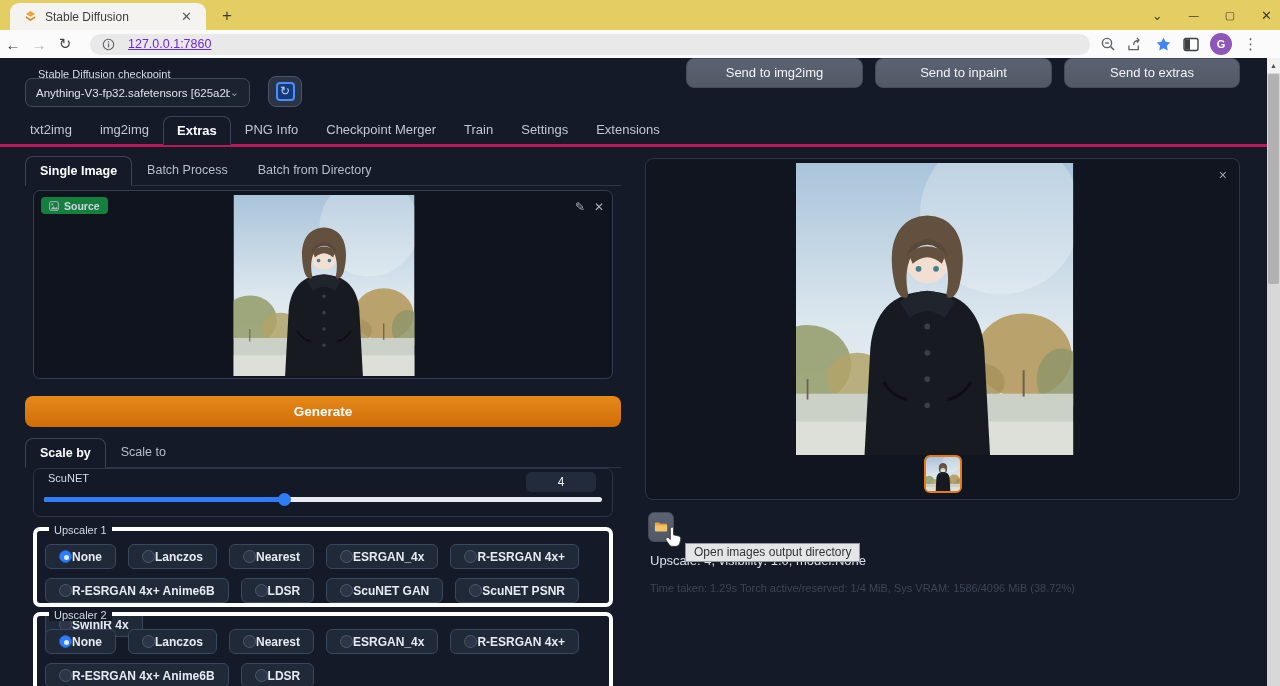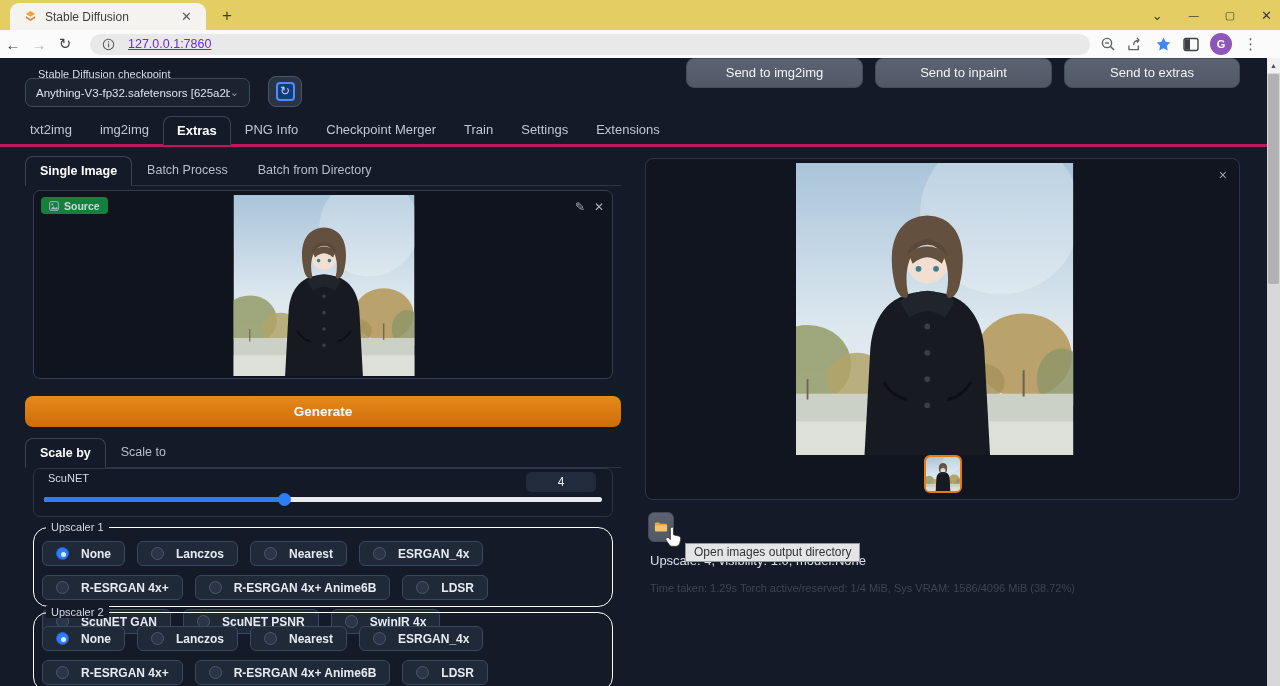--- a/index.html
+++ b/index.html
@@ -46,26 +46,26 @@
   .img-tools { position:absolute; right:8px; top:9px; display:flex; gap:9px; color:#a9b2bf; font-size:12px; }
   .src-img { position:absolute; left:199px; top:4px; width:182px; height:181px; }
   .generate { position:absolute; left:0px; top:241px; width:596px; height:31px; border-radius:8px; background:linear-gradient(#e68a1b,#cf6c07); color:#fff; font-weight:bold; font-size:13.5px; text-align:center; line-height:31px; }
   .scalenav { position:absolute; left:0; top:284px; width:596px; height:29px; border-bottom:1px solid #2c3648; display:flex; align-items:flex-end; }
   .resize-panel { position:absolute; left:8px; top:313px; width:580px; height:49px; border:1px solid #2c3648; border-radius:7px; background:#11182455; }
   .resize-label { position:absolute; left:14px; top:3px; font-size:11px; color:#d6dde8; }
   .resize-value { position:absolute; right:16px; top:3px; width:70px; height:20px; background:#222b3b; border-radius:5px; font-size:12px; color:#eef2f7; text-align:center; line-height:20px; }
   .slider { position:absolute; left:10px; right:10px; top:28px; height:5px; background:#e8eaee; border-radius:3px; }
   .slider-fill { position:absolute; left:0; top:0; height:5px; width:43%; background:#2f7df6; border-radius:3px 0 0 3px; }
   .slider-handle { position:absolute; left:calc(43% - 6px); top:-4px; width:13px; height:13px; background:#2f7df6; border-radius:50%; }
-  .upgroup { position:absolute; left:8px; width:580px; border:1px solid #ffffff; border-radius:15px; }
+  .upgroup { position:absolute; left:8px; width:580px; border:4px solid #ffffff; border-radius:7px; }
   .upgroup.g1 { top:372px; height:80px; }
   .upgroup.g2 { top:457px; height:80px; }
   .uplegend { position:absolute; left:12px; top:-7px; background:#141a27; padding:0 5px; font-size:11px; color:#d2dae5; }
   .chips { display:flex; flex-wrap:wrap; gap:9px 12px; padding:13px 8px 0 8px; }
-  .chip { height:25px; display:flex; align-items:center; gap:12px; padding:9px 13px; background:#202938; border:1px solid #3a4761; border-radius:6px; font-size:12px; font-weight:bold; color:#e6ebf2;justify-content:flex-end; }
+  .chip { height:25px; display:flex; align-items:center; gap:0; padding:9px 13px; background:#202938; border:1px solid #3a4761; border-radius:6px; font-size:12px; font-weight:bold; color:#e6ebf2;justify-content:flex-end; }
   .radio { width:13px; height:13px; border-radius:50%; background:#2b3547; border:1.5px solid #4a586f; }
   .chip.sel .radio { background:#2f7df6; border-color:#1f5ecb; position:relative; }
   .chip.sel .radio::after { content:""; position:absolute; left:3.5px; top:3.5px; width:5px; height:5px; border-radius:50%; background:#dce9ff; }
 
   
   .gallery { position:absolute; left:645px; top:100px; width:595px; height:342px; border:1px solid #2c3648; border-radius:8px; background:#10151f; }
   .gal-close { position:absolute; right:12px; top:8px; color:#9aa4b2; font-size:14px; }
   .out-img { position:absolute; left:150px; top:4px; width:295px; height:292px; }
   .thumb { position:absolute; left:278px; top:296px; width:38px; height:38px; border:2px solid #e8790e; border-radius:6px; overflow:hidden; background:#0f141f; }
   .gbtn { position:absolute; height:30px; background:linear-gradient(#5b6372,#515967); border:1px solid #434b59; border-radius:8px; color:#f2f4f7; font-size:13px; font-weight:normal; text-align:center; line-height:28px; }

